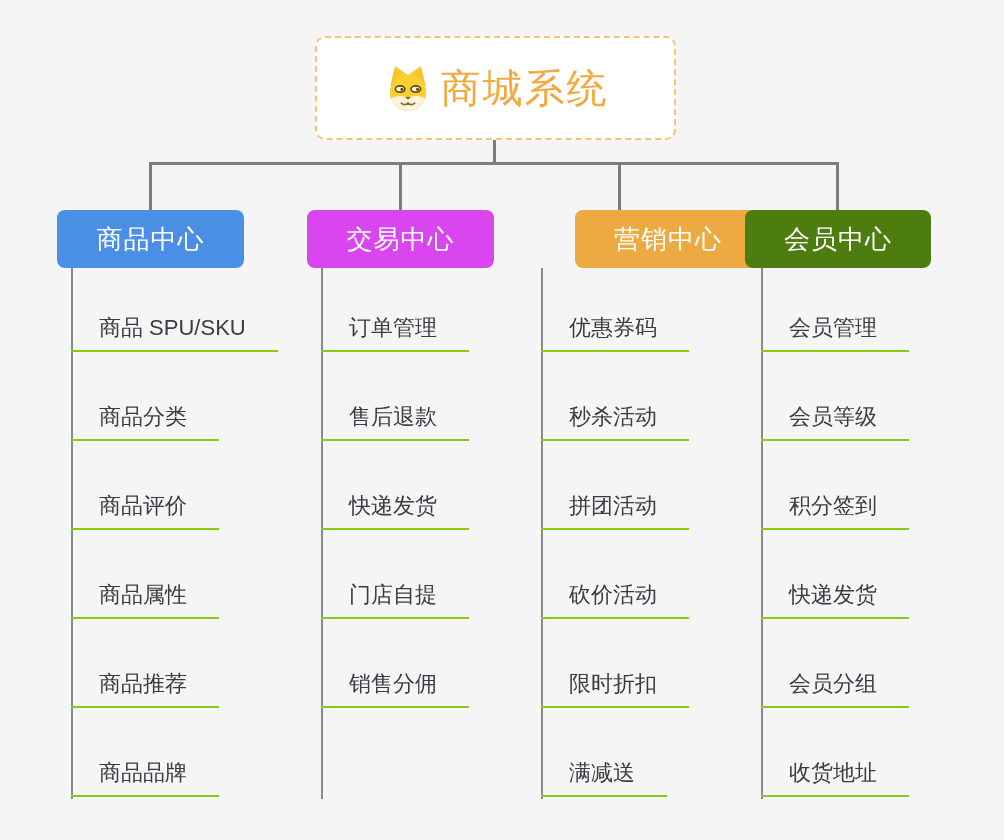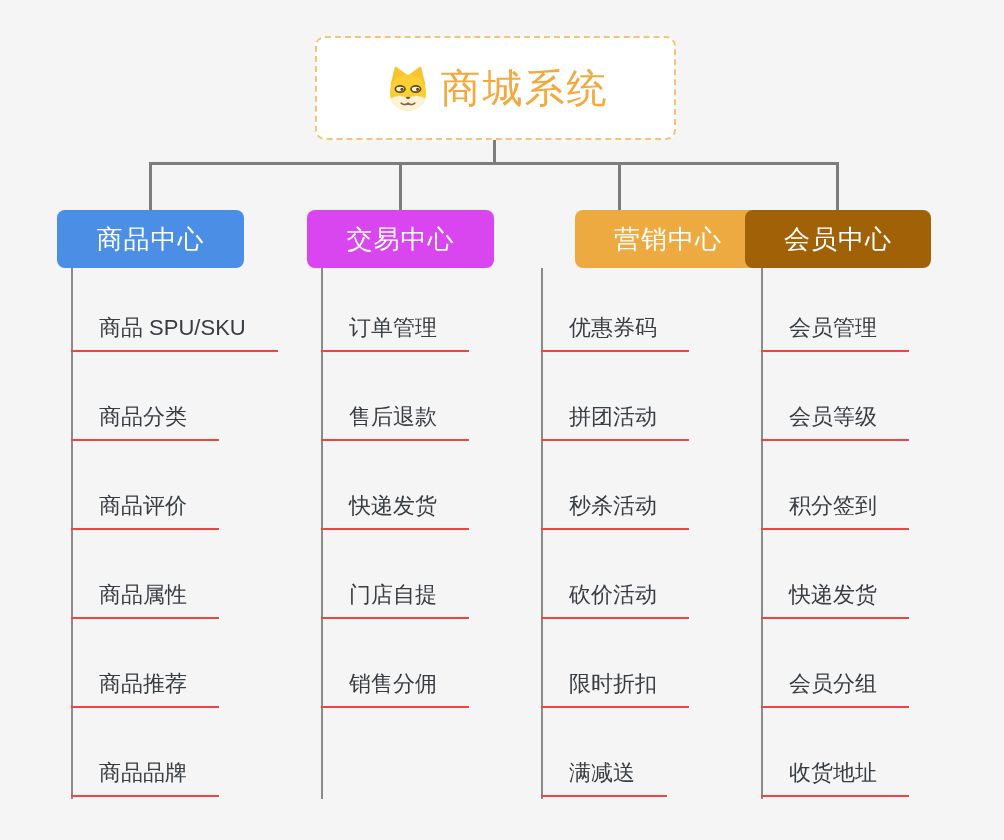--- a/index.html
+++ b/index.html
@@ -44,21 +44,21 @@
   }
   .branch.b0{left:57px;} .branch.b1{left:307px;} .branch.b2{left:527px;width:186px;} .branch.b3{left:745px;width:186px;}
 
   
   .col{position:absolute;top:263px;width:250px;}
   .col.c0{left:71px;} .col.c1{left:321px;} .col.c2{left:541px;} .col.c3{left:761px;}
   .leaf-row{height:89px;display:flex;align-items:flex-end;}
   .leaf{
     display:inline-block;
     padding:0 32px 7px 28px;
-    border-bottom:2px solid #ef4444;
+    border-bottom:2px solid #84cc16;
     font-size:22px;color:#383d42;
     white-space:nowrap;
   }
 </style>
 </head>
 <body>
 
 <div class="canvas">
 
   <div class="line stem"></div>
@@ -99,21 +99,21 @@
 
   <div class="branch b0" style="background: rgb(74, 142, 230);">
     <span>商品中心</span>
   </div>
   <div class="branch b1" style="background: #d946ef;">
     <span>交易中心</span>
   </div>
   <div class="branch b2" style="background: rgb(236, 170, 65); margin-left: 48px;">
     <span>营销中心</span>
   </div>
-  <div class="branch b3" style="background: #a16207;">
+  <div class="branch b3" style="background: #4d7c0f;">
     <span>会员中心</span>
   </div>
 
   <div class="col c0">
     <div class="leaf-row">
         <span class="leaf">商品 SPU/SKU</span>
       </div>
     <div class="leaf-row">
         <span class="leaf">商品分类</span>
       </div>
@@ -147,24 +147,24 @@
     <div class="leaf-row">
         <span class="leaf">销售分佣</span>
       </div>
   </div>
 
   <div class="col c2">
     <div class="leaf-row">
         <span class="leaf">优惠券码</span>
       </div>
     <div class="leaf-row">
-        <span class="leaf">拼团活动</span>
+        <span class="leaf">秒杀活动</span>
       </div>
     <div class="leaf-row">
-        <span class="leaf">秒杀活动</span>
+        <span class="leaf">拼团活动</span>
       </div>
     <div class="leaf-row">
         <span class="leaf">砍价活动</span>
       </div>
     <div class="leaf-row">
         <span class="leaf">限时折扣</span>
       </div>
     <div class="leaf-row">
         <span class="leaf">满减送</span>
       </div>

